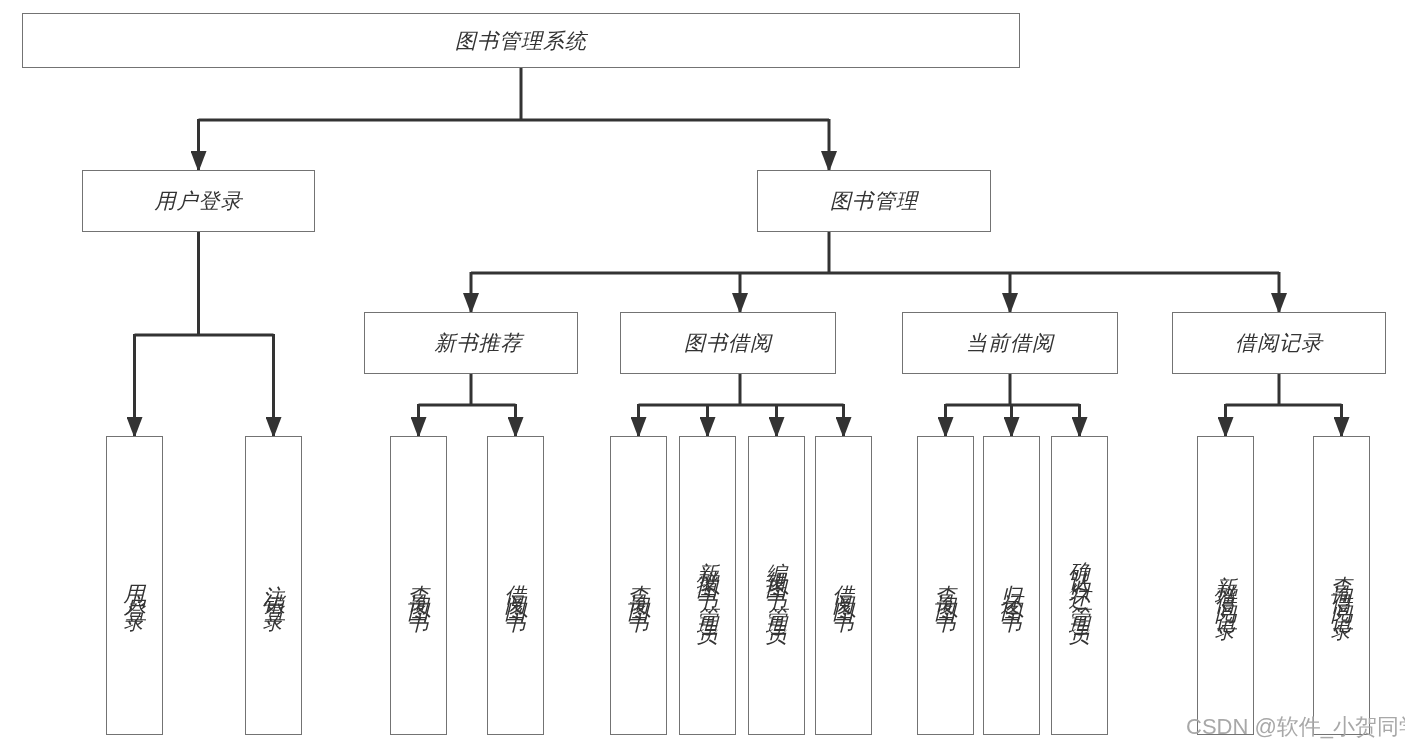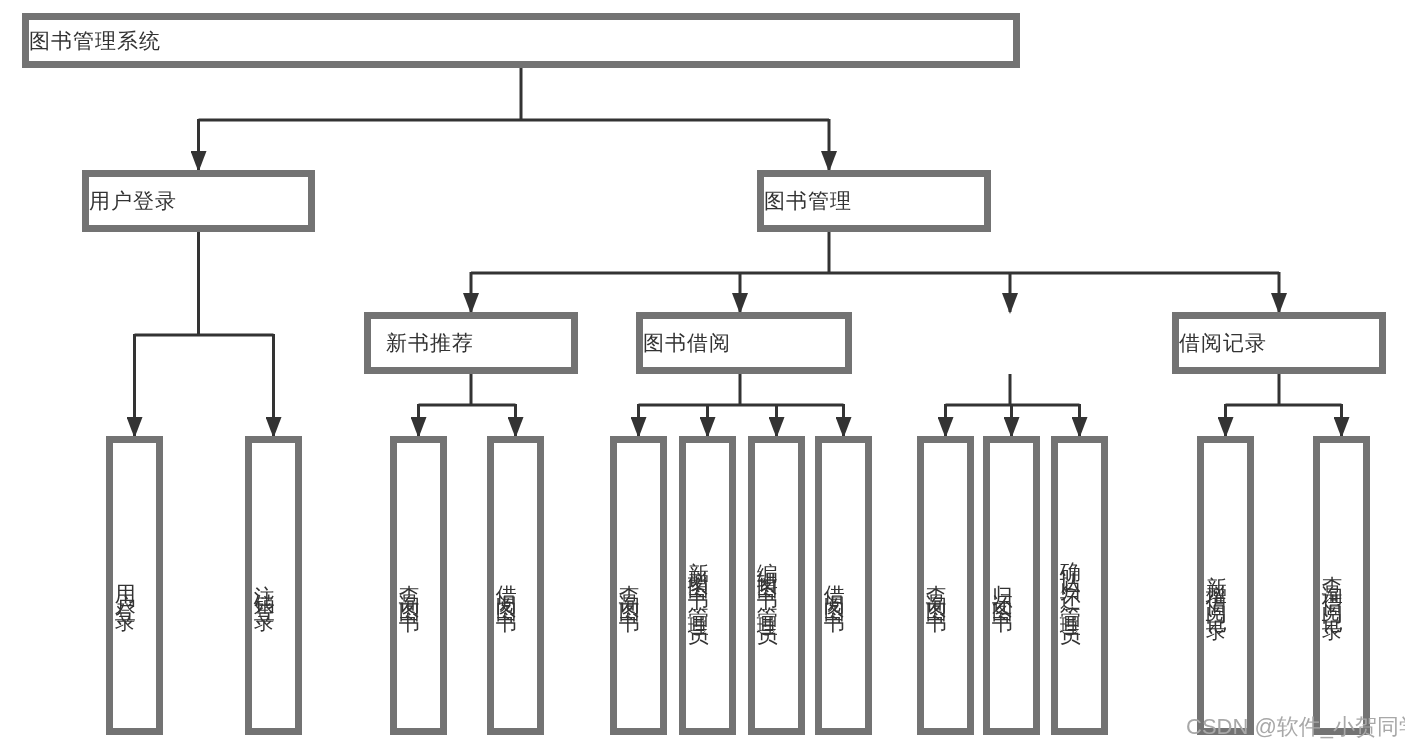--- a/index.html
+++ b/index.html
@@ -13,44 +13,45 @@
   }
   .connectors {
     position: absolute;
     left: 0; top: 0;
     z-index: 1;
   }
   .node {
     position: absolute;
     box-sizing: border-box;
     background: #ffffff;
-    border: 7px solid #737373;
+    border: 1px solid #737373;
     display: flex;
     align-items: center;
-    justify-content: flex-start;
+    justify-content: center;
     color: #333333;
     z-index: 2;
+    font-style: italic;
   }
   .h-node { font-size: 21px; letter-spacing: 1px; }
   .v-node span {
     writing-mode: vertical-rl;
     text-orientation: mixed;
     font-size: 21px;
     letter-spacing: 9px;
     line-height: 1.2;
     white-space: nowrap;
   }
   
   .n-root   { left: 22px;   top: 13px;  width: 998px; height: 55px; }
   
   .n-login  { left: 82px;   top: 170px; width: 233px; height: 62px; }
   .n-mgmt   { left: 712px;  top: 170px; width: 234px; height: 62px; margin-left: 45px; }
   
   .n-rec    { left: 364px;  top: 312px; width: 214px; height: 62px; padding-left: 15px; }
-  .n-borrow { left: 636px;  top: 312px; width: 216px; height: 62px; }
+  .n-borrow { left: 620px;  top: 312px; width: 216px; height: 62px; }
   .n-cur    { left: 902px;  top: 312px; width: 216px; height: 62px; }
   .n-hist   { left: 1172px; top: 312px; width: 214px; height: 62px; }
   
   .leaf { top: 436px; width: 57px; height: 299px; }
   .l0  { left: 106px;  }
   .l1  { left: 245px;  }
   .l2  { left: 390px;  }
   .l3  { left: 487px;  }
   .l4  { left: 610px;  }
   .l5  { left: 679px;  }
@@ -136,20 +137,23 @@
   <div class="node h-node n-mgmt">
     <span>图书管理</span>
   </div>
 
   <div class="node h-node n-rec">
     <span>新书推荐</span>
   </div>
   <div class="node h-node n-borrow">
     <span>图书借阅</span>
   </div>
+  <div class="node h-node n-cur">
+    <span>当前借阅</span>
+  </div>
   <div class="node h-node n-hist">
     <span>借阅记录</span>
   </div>
 
   <div class="node v-node leaf l0">
     <span>用户登录</span>
   </div>
   <div class="node v-node leaf l1">
     <span>注销登录</span>
   </div>

